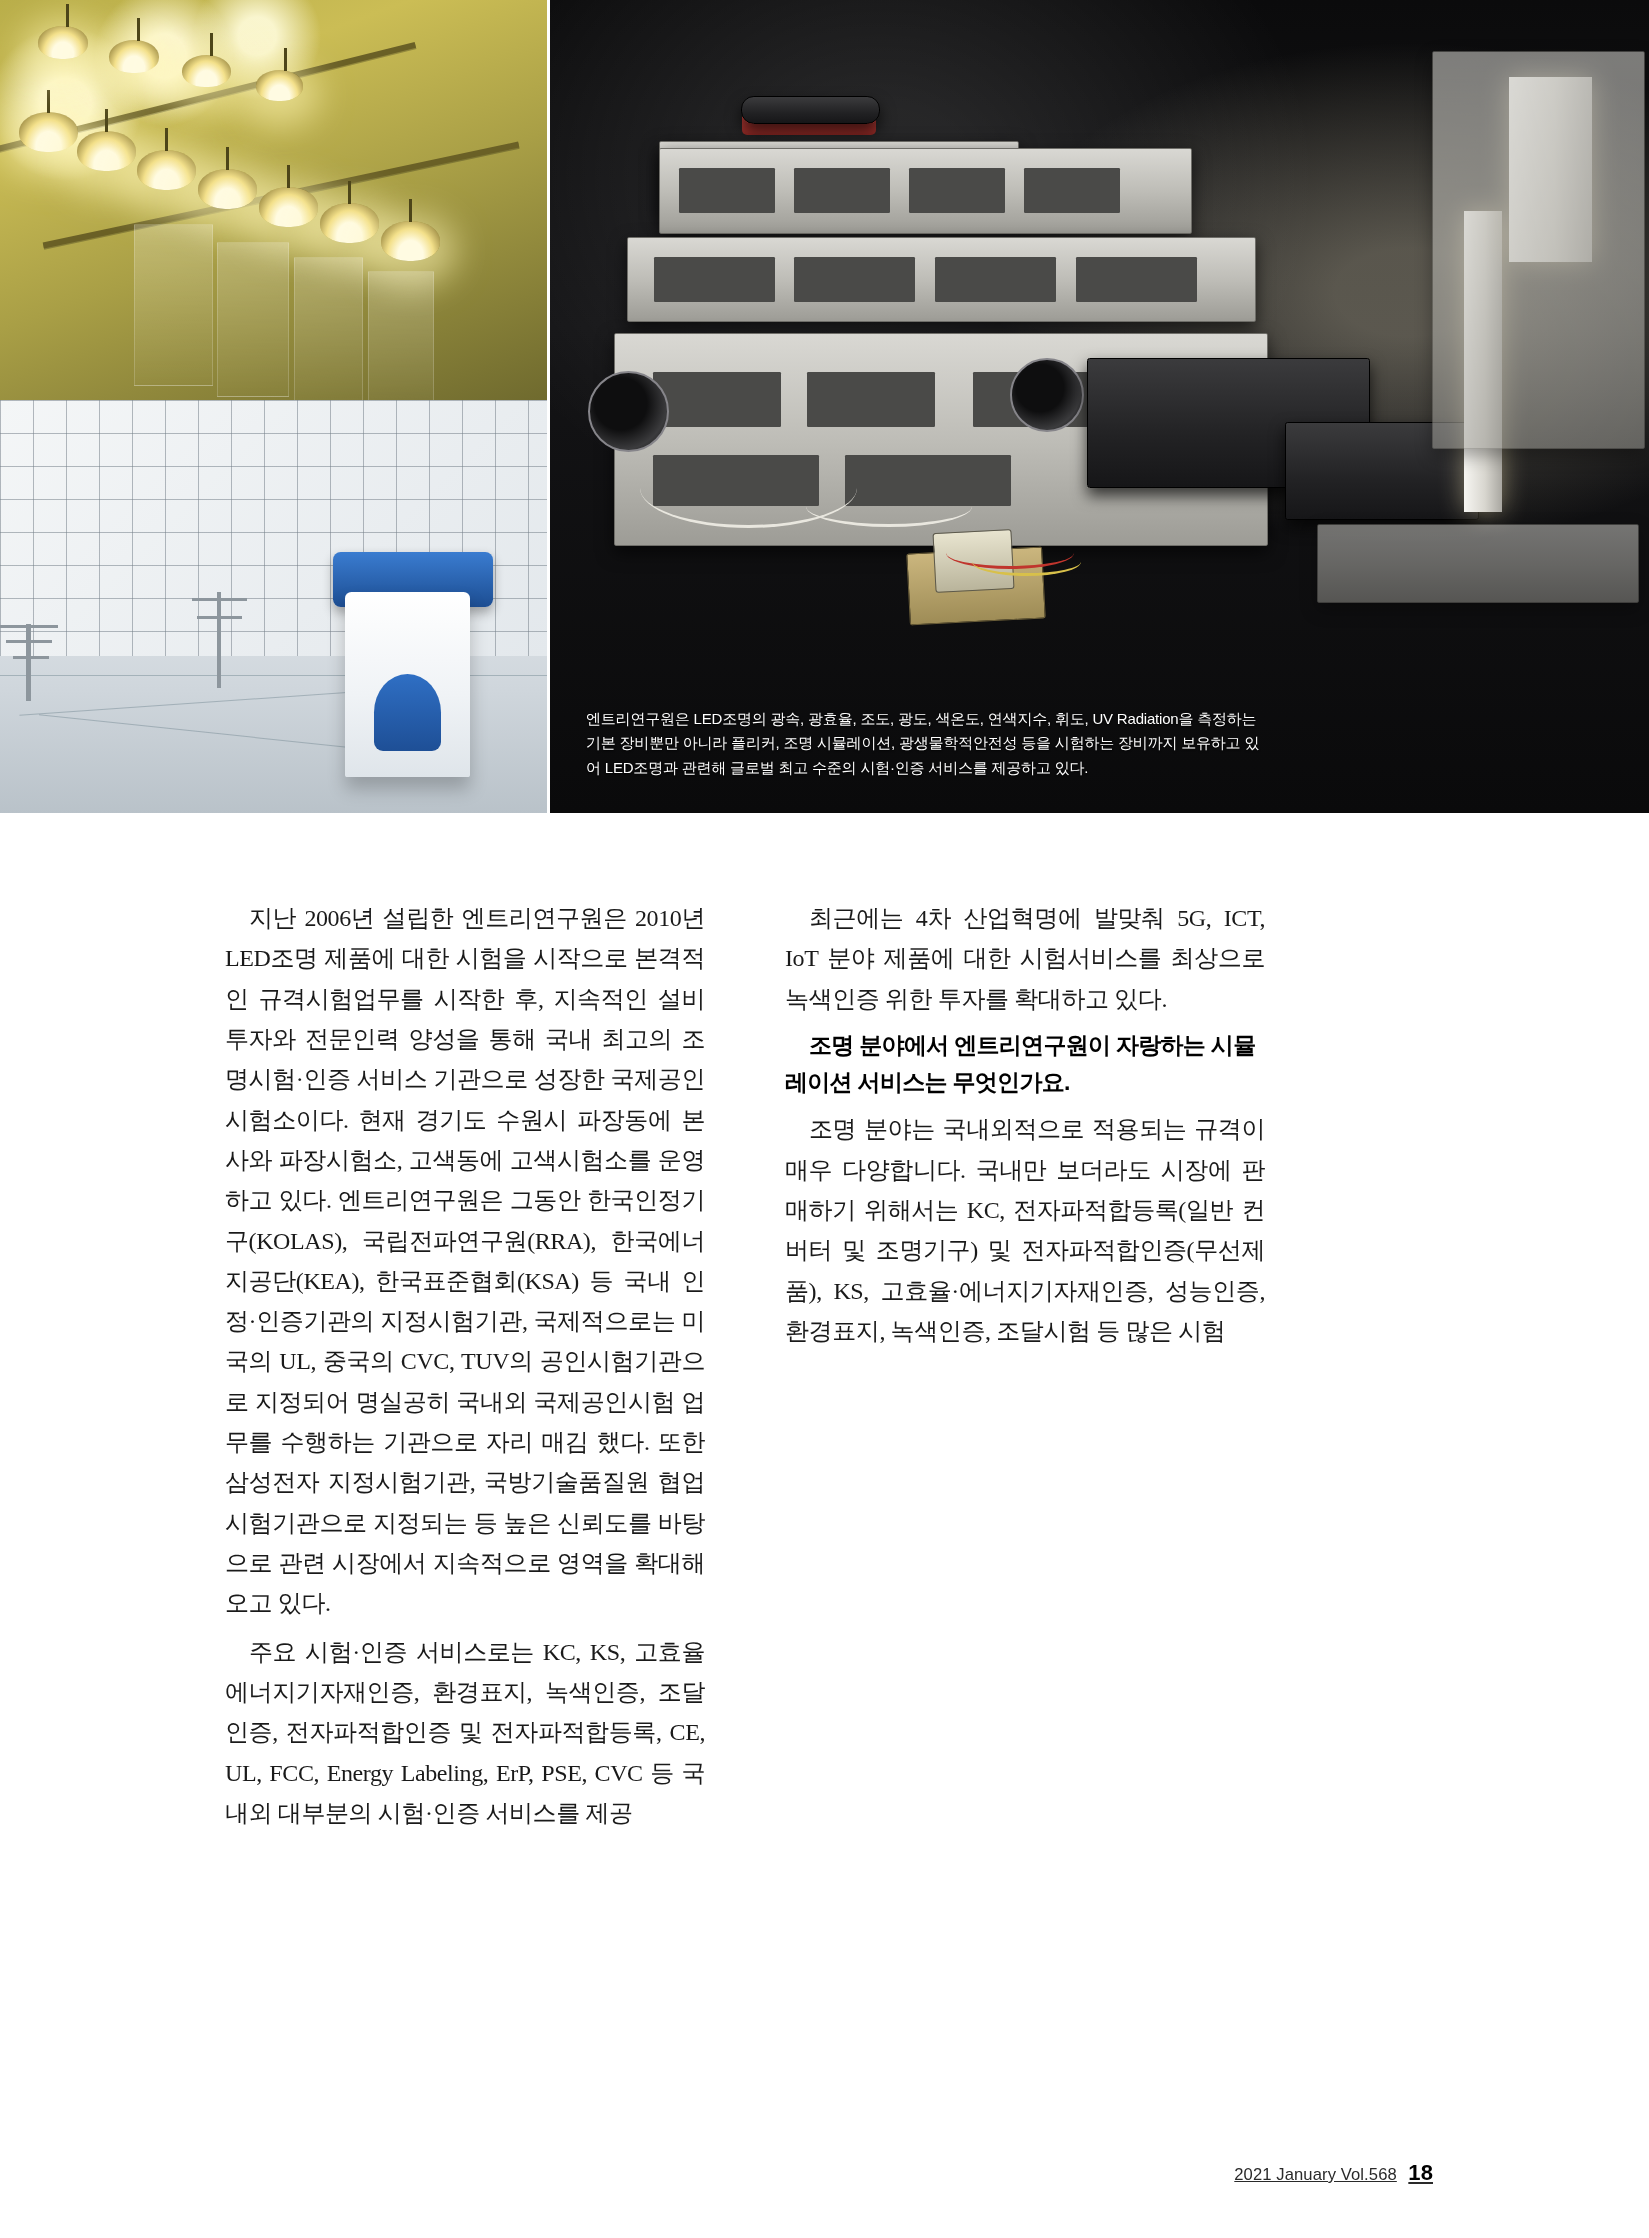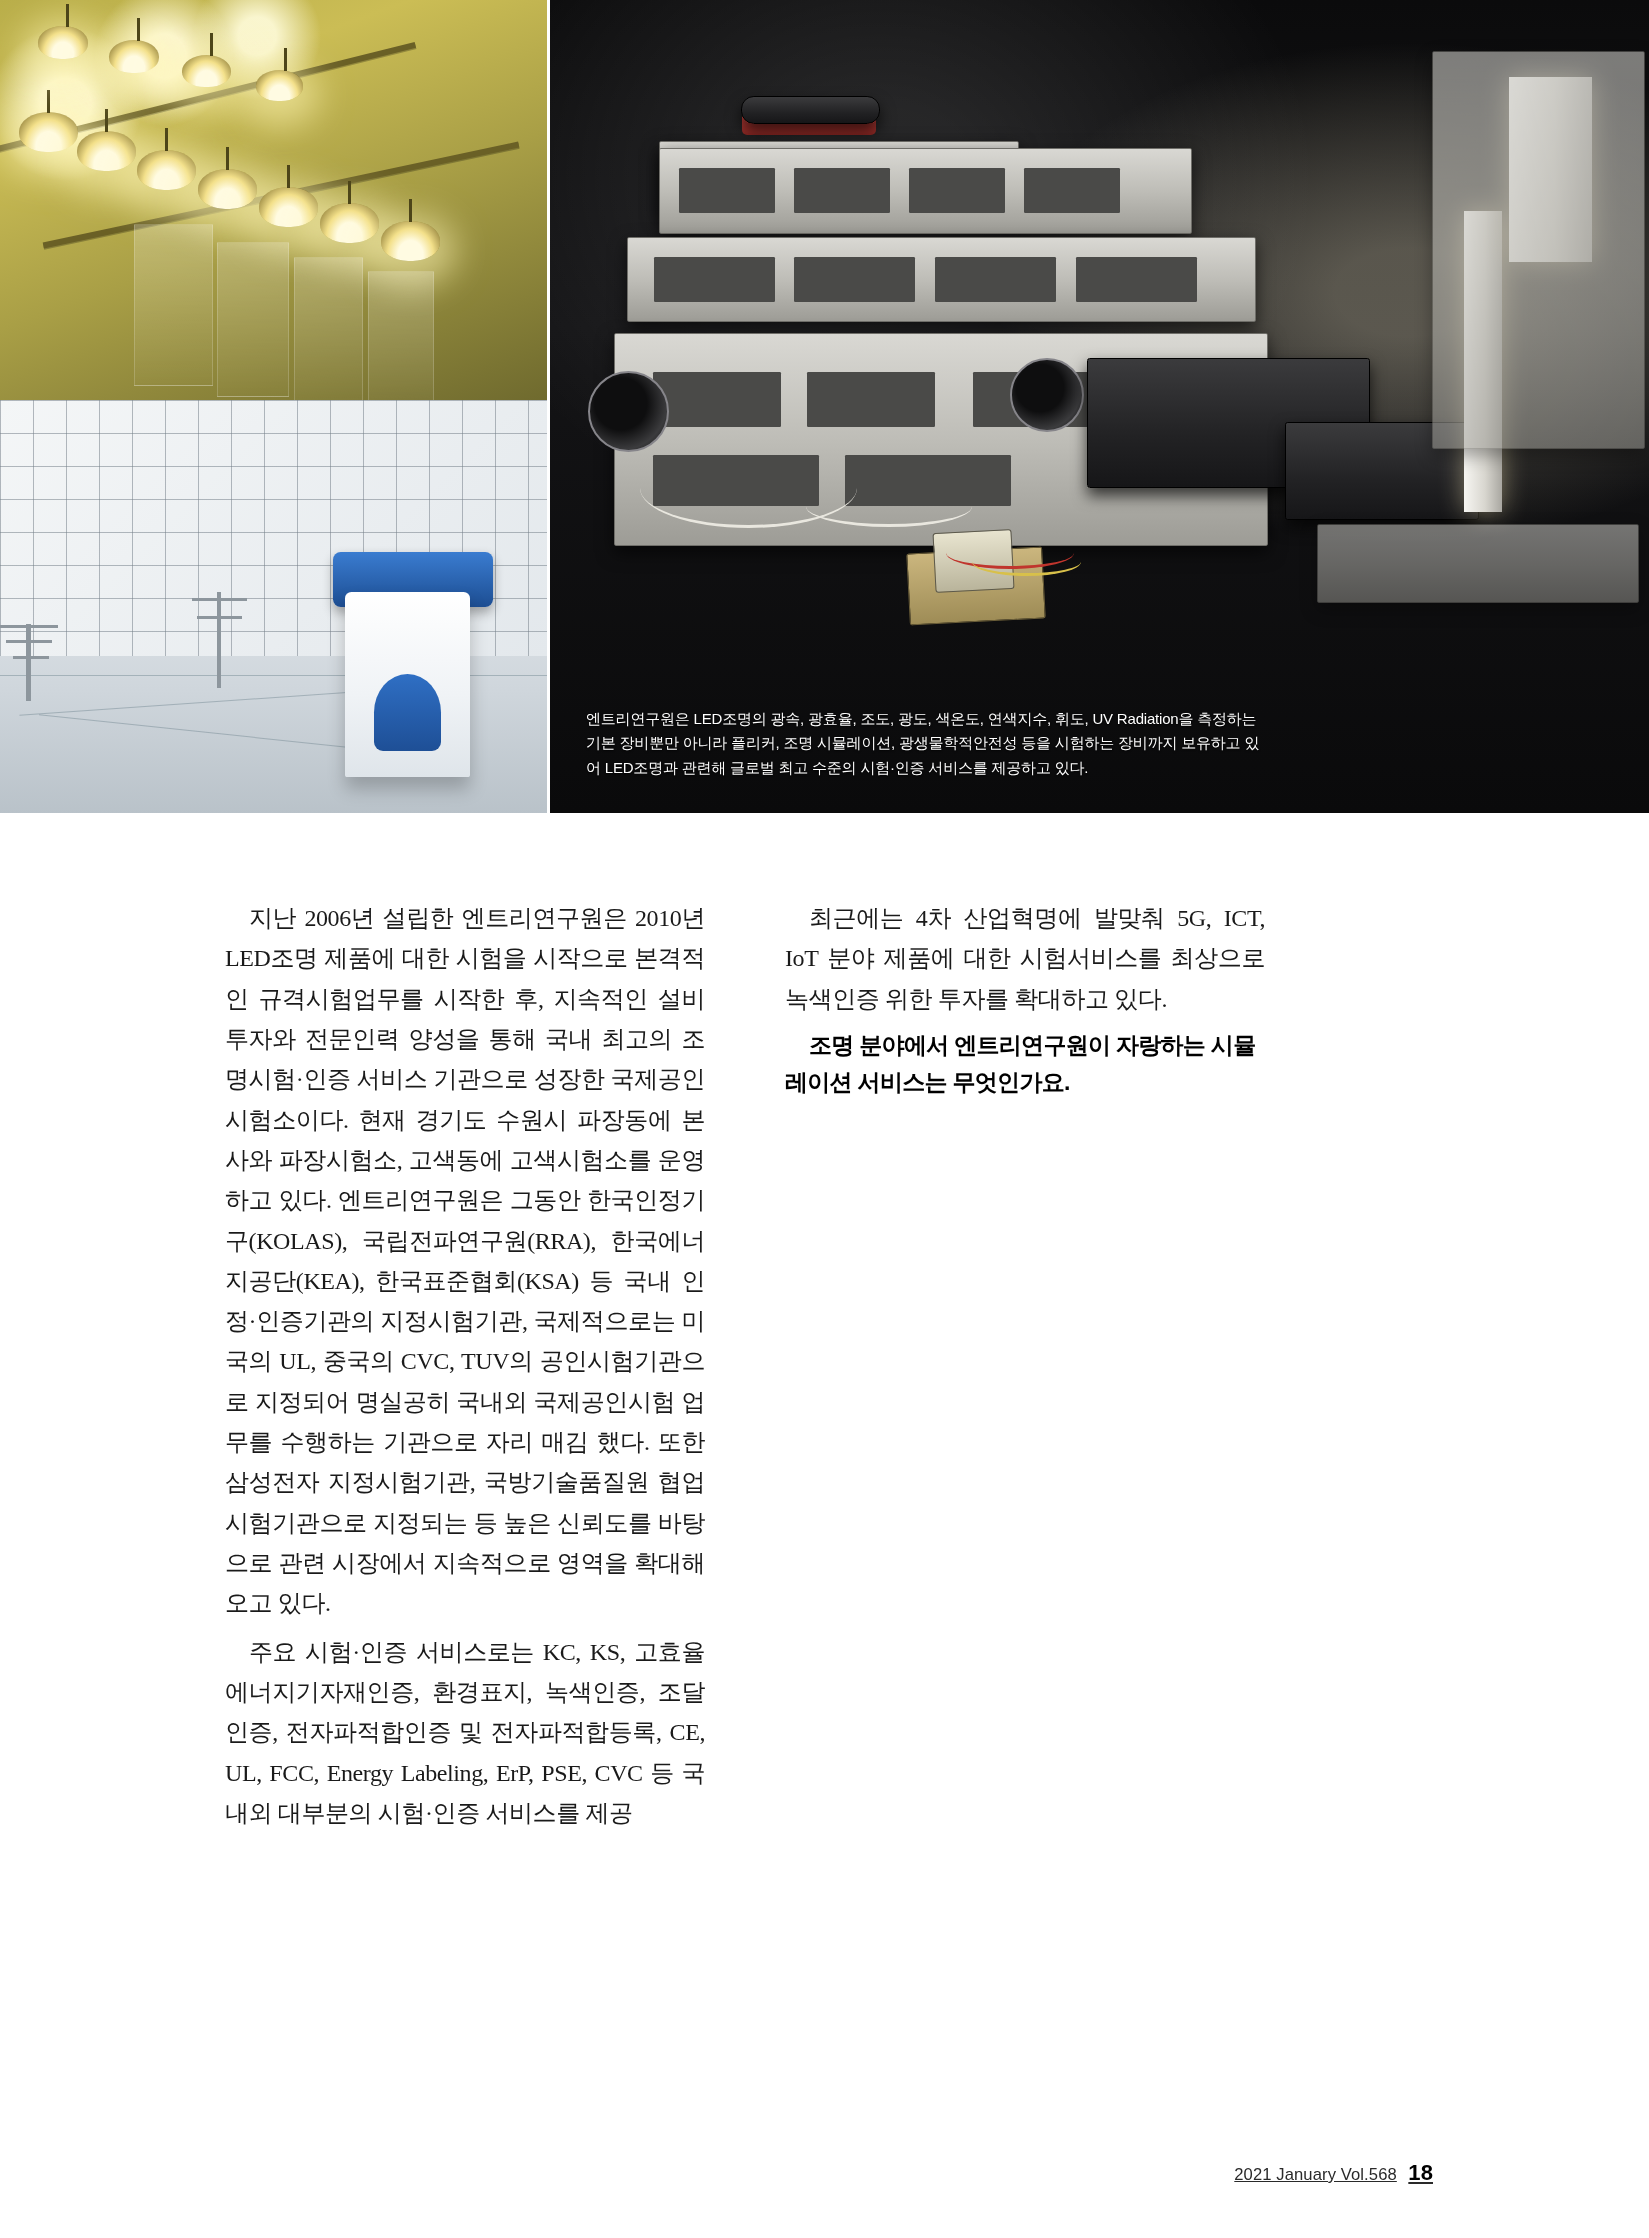--- a/index.html
+++ b/index.html
@@ -375,20 +375,21 @@
 <div class="article">
 
   <div class="col col-left">
     <p>지난 2006년 설립한 엔트리연구원은 2010년 LED조명 제품에 대한 시험을 시작으로 본격적인 규격시험업무를 시작한 후, 지속적인 설비 투자와 전문인력 양성을 통해 국내 최고의 조명시험·인증 서비스 기관으로 성장한 국제공인시험소이다. 현재 경기도 수원시 파장동에 본사와 파장시험소, 고색동에 고색시험소를 운영하고 있다. 엔트리연구원은 그동안 한국인정기구(KOLAS), 국립전파연구원(RRA), 한국에너지공단(KEA), 한국표준협회(KSA) 등 국내 인정·인증기관의 지정시험기관, 국제적으로는 미국의 UL, 중국의 CVC, TUV의 공인시험기관으로 지정되어 명실공히 국내외 국제공인시험 업무를 수행하는 기관으로 자리 매김 했다. 또한 삼성전자 지정시험기관, 국방기술품질원 협업시험기관으로 지정되는 등 높은 신뢰도를 바탕으로 관련 시장에서 지속적으로 영역을 확대해오고 있다.</p>
     <p>주요 시험·인증 서비스로는 KC, KS, 고효율에너지기자재인증, 환경표지, 녹색인증, 조달인증, 전자파적합인증 및 전자파적합등록, CE, UL, FCC, Energy Labeling, ErP, PSE, CVC 등 국내외 대부분의 시험·인증 서비스를 제공</p>
   </div>
 
   <div class="col col-right">
     <p>최근에는 4차 산업혁명에 발맞춰 5G, ICT, IoT 분야 제품에 대한 시험서비스를 최상으로 녹색인증 위한 투자를 확대하고 있다.</p>
     <p class="subhead">조명 분야에서 엔트리연구원이 자랑하는 시뮬레이션 서비스는 무엇인가요.</p>
+    <p>조명 분야는 국내외적으로 적용되는 규격이 매우 다양합니다. 국내만 보더라도 시장에 판매하기 위해서는 KC, 전자파적합등록(일반 컨버터 및 조명기구) 및 전자파적합인증(무선제품), KS, 고효율·에너지기자재인증, 성능인증, 환경표지, 녹색인증, 조달시험 등 많은 시험</p>
   </div>
 
   <div class="footer">
     <span>2021 January Vol.568</span>
     <span class="pageno">18</span>
   </div>
 </div>
 
 
 </body></html>

